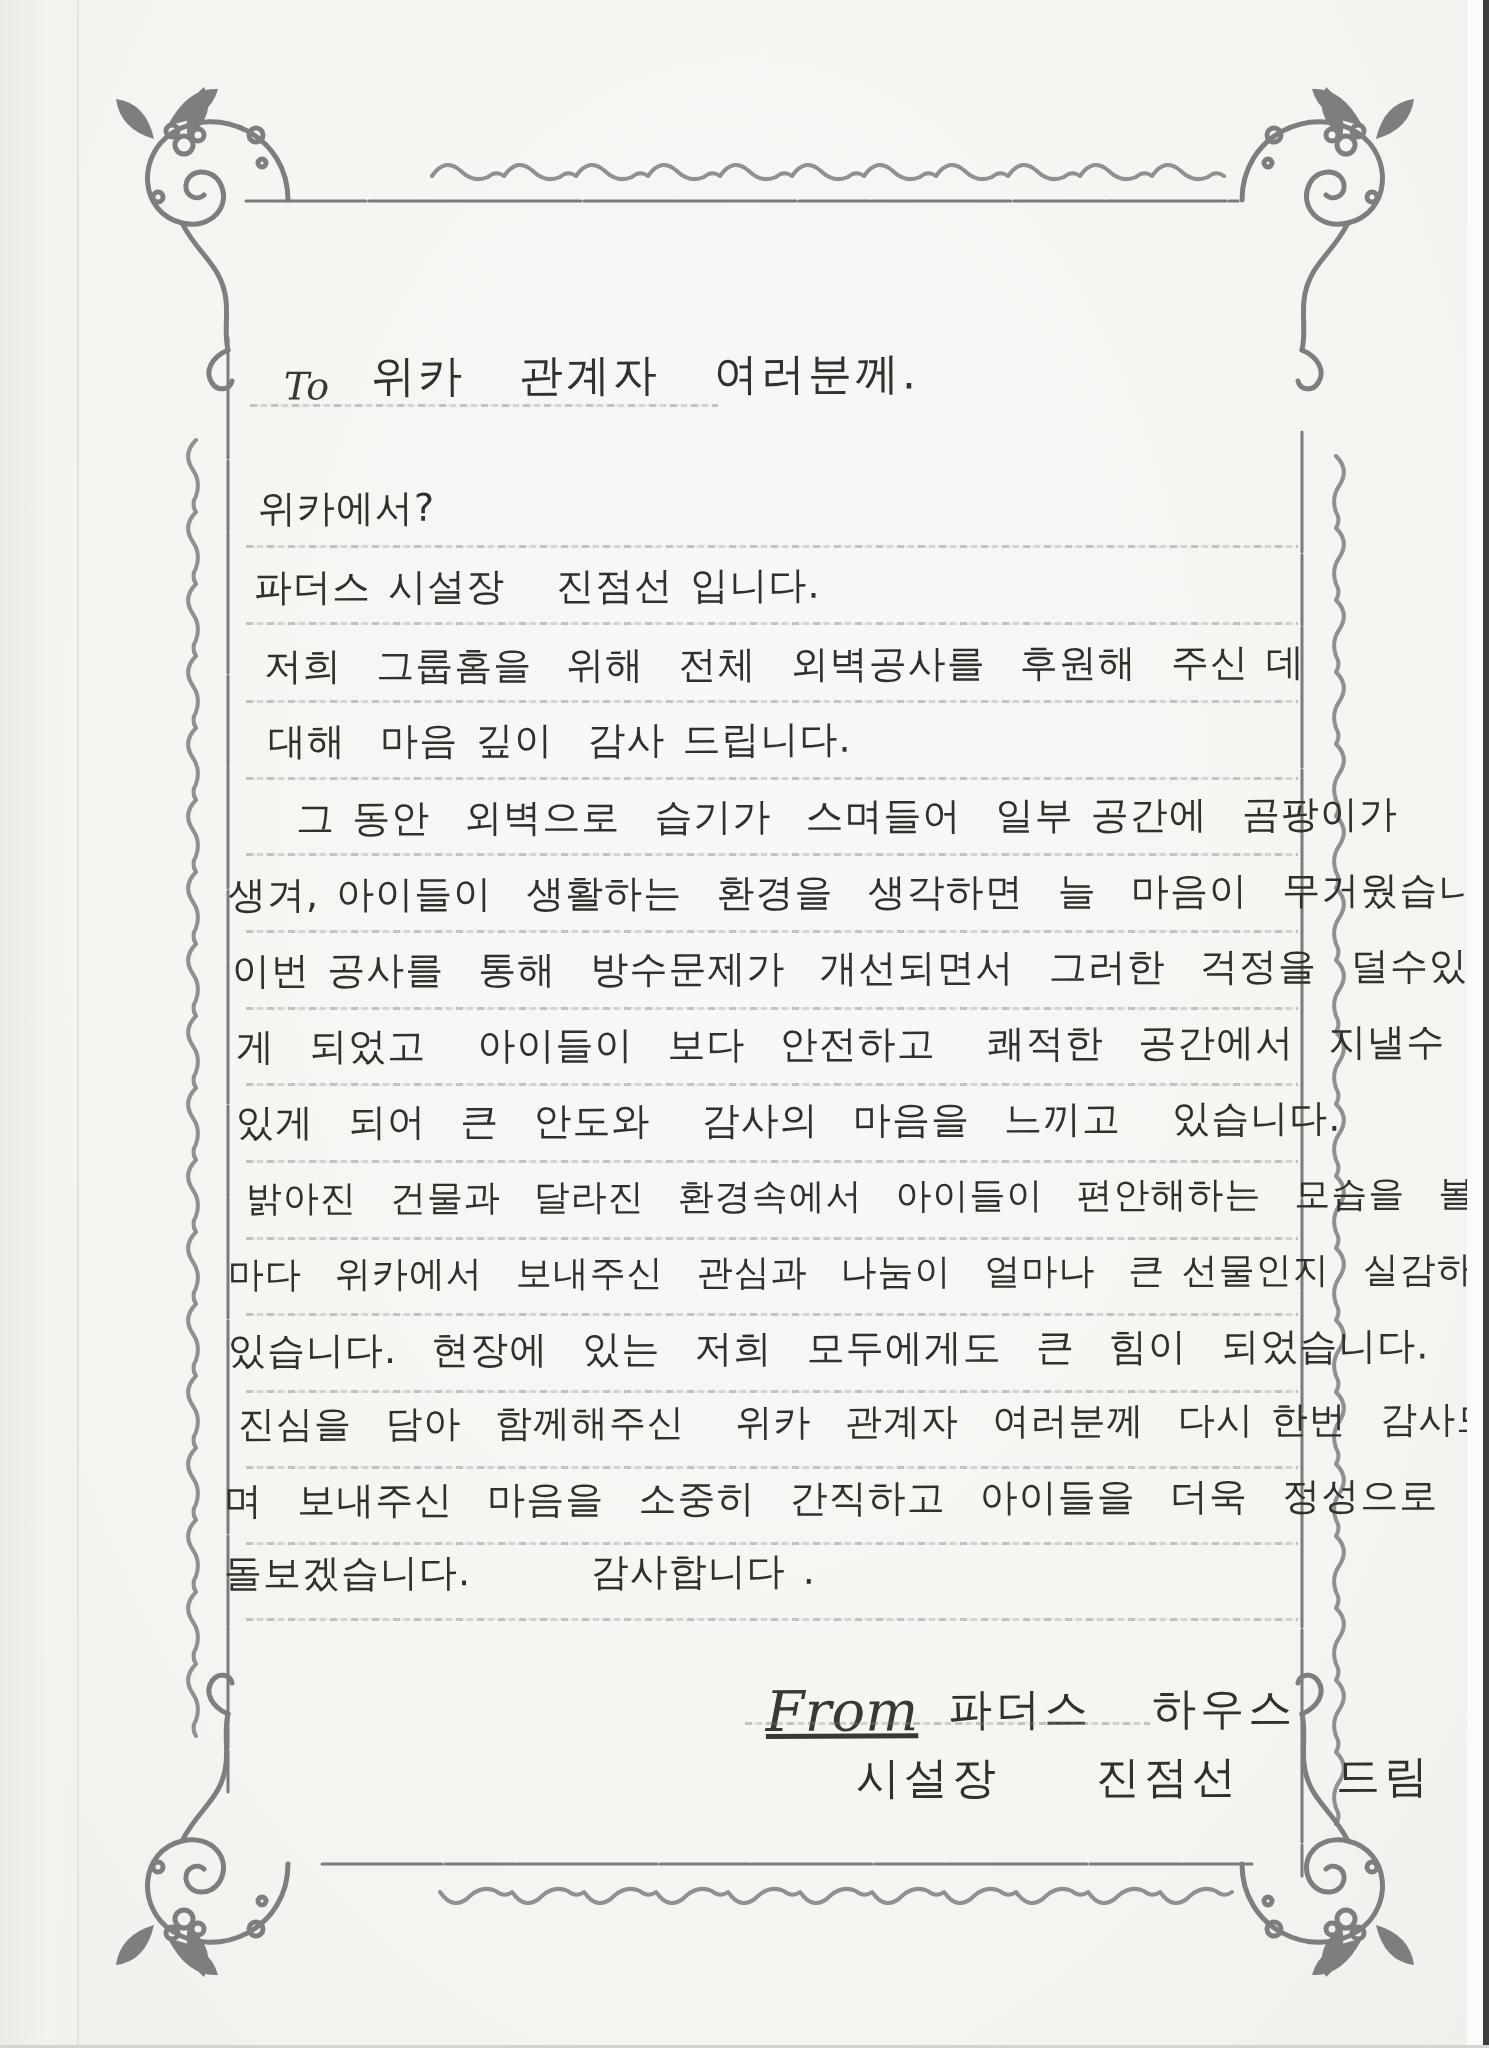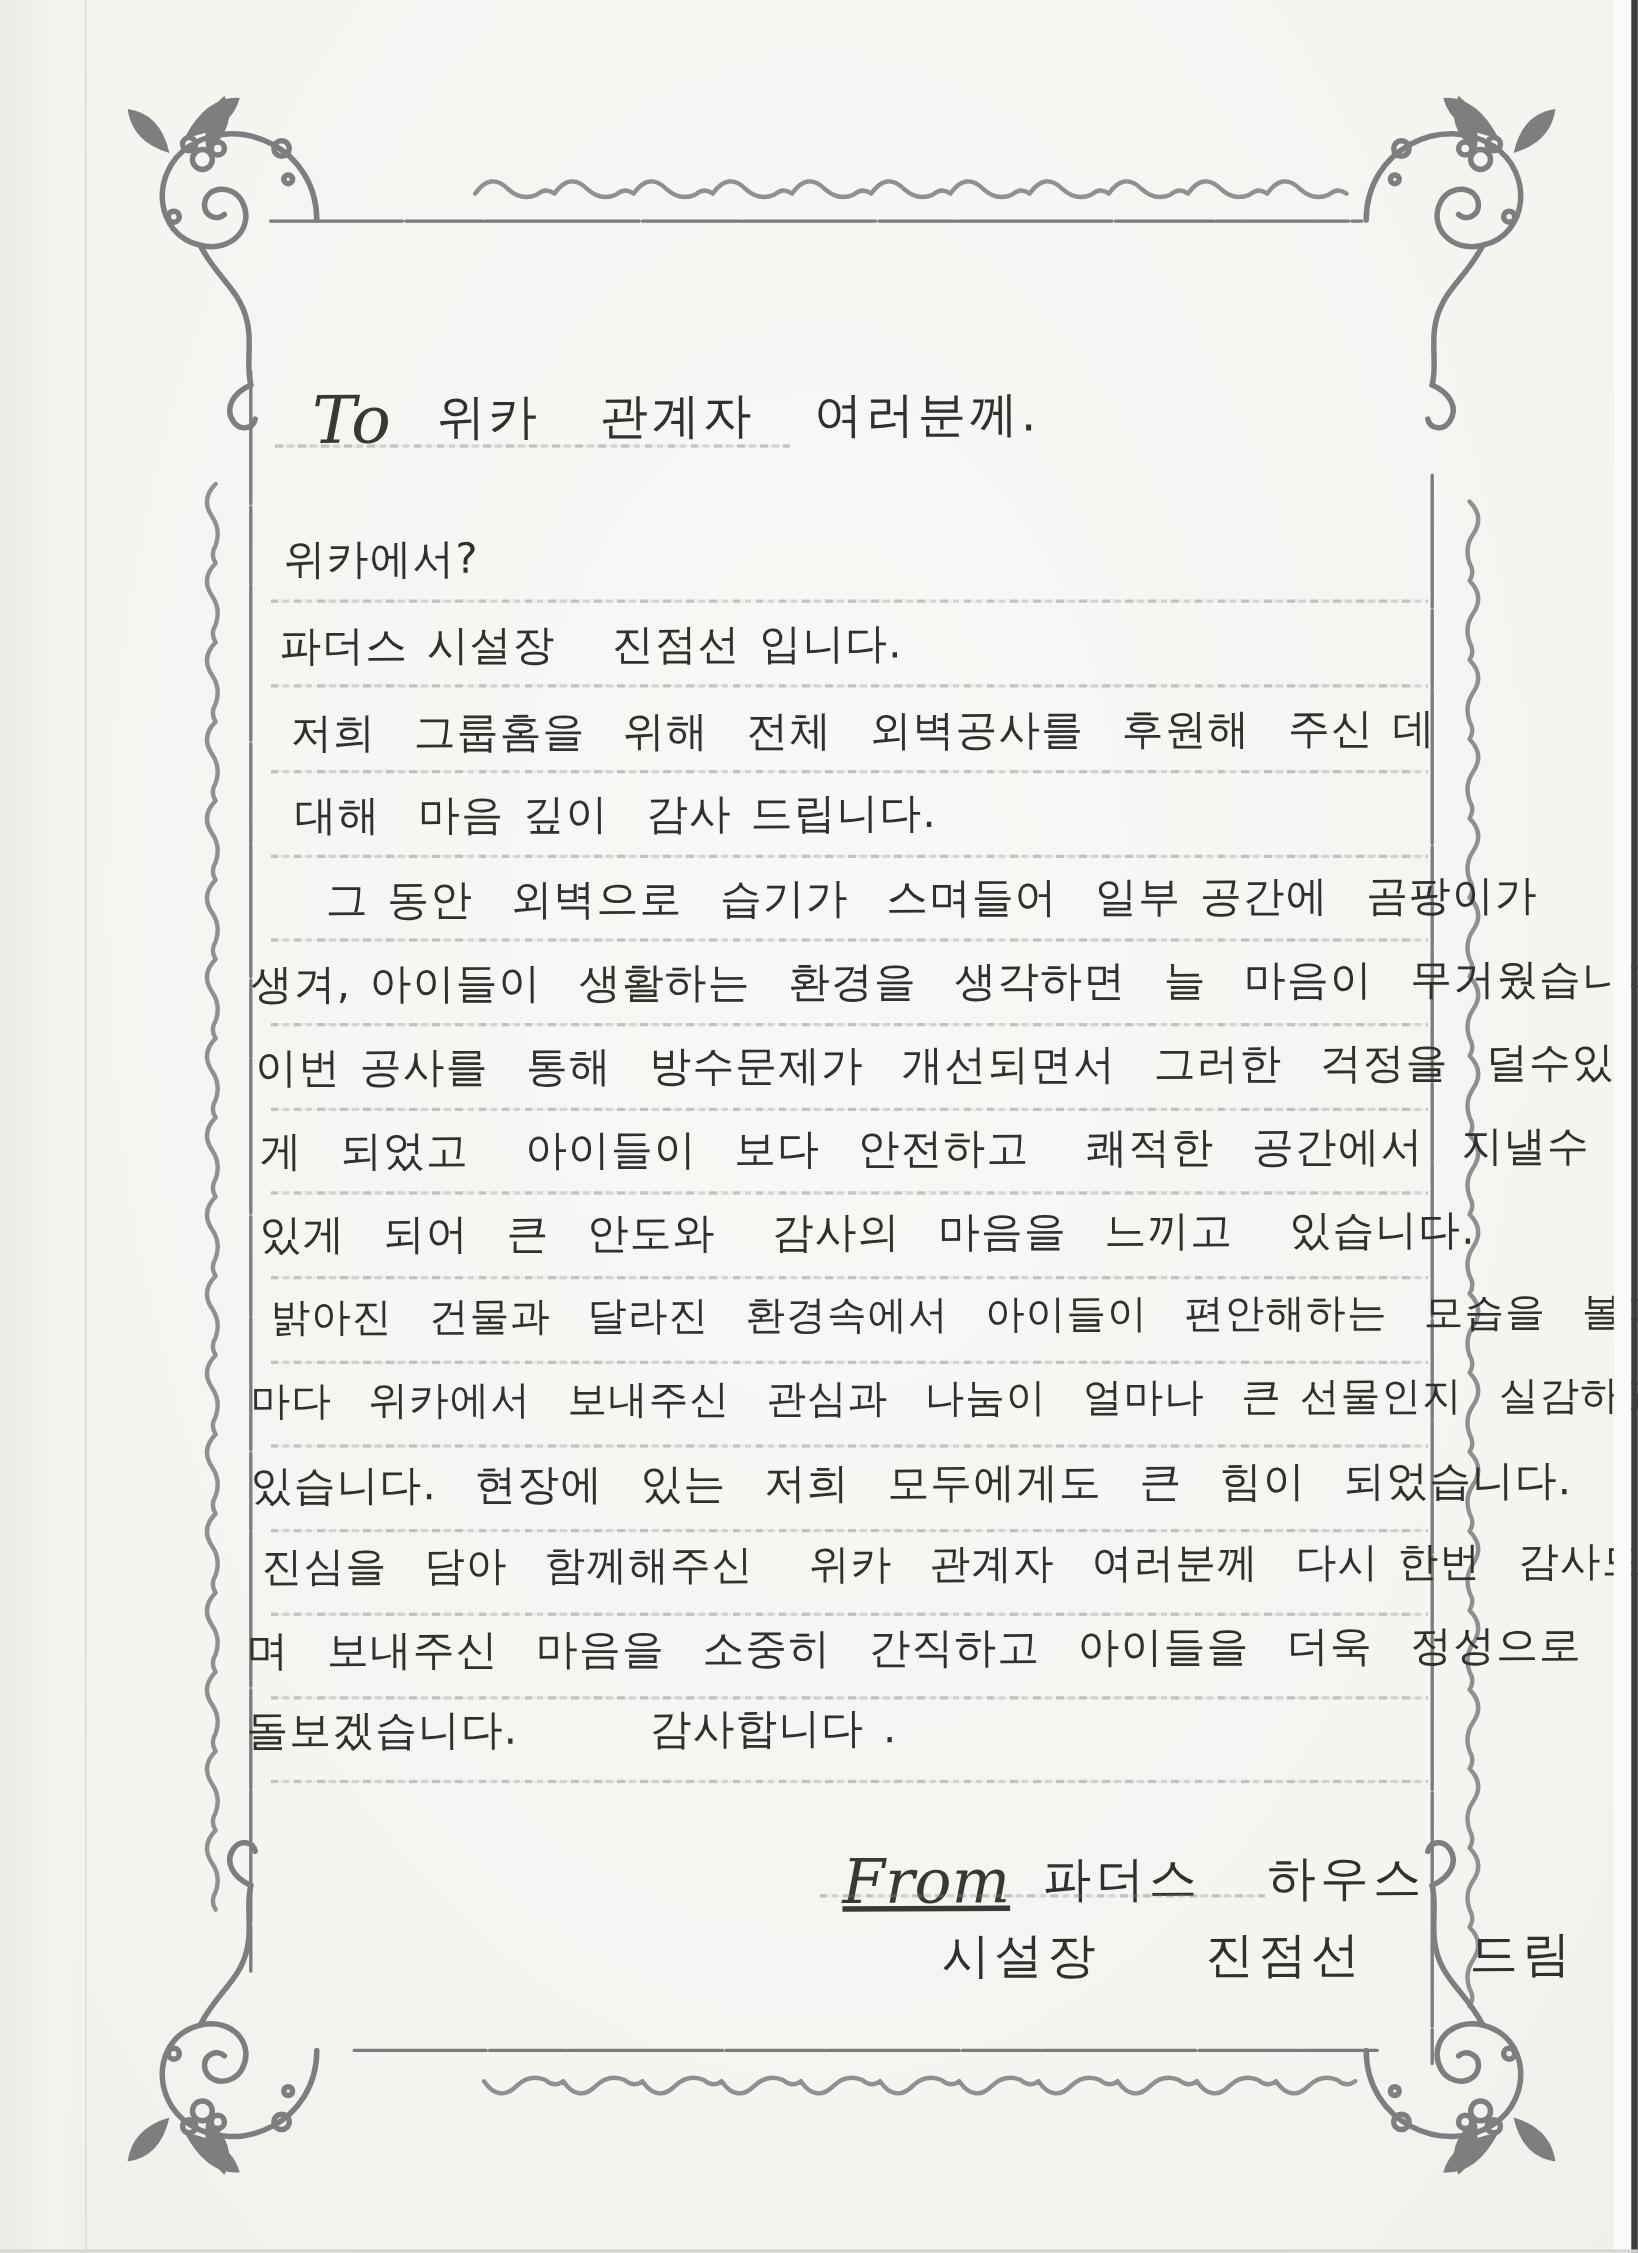--- a/index.html
+++ b/index.html
@@ -26,21 +26,21 @@
   .border-svg path,.border-svg circle{stroke:#818181;fill:none;stroke-width:4;stroke-linecap:round;stroke-linejoin:round;}
   .border-svg .frame path{stroke-width:3;stroke:#7b7b7b;stroke-dasharray:120 3 70 2 140 3 90 2;}
   .border-svg #corner path,.border-svg #corner circle{stroke-width:5;stroke:#7e7e7e;}
   .border-svg #corner .fill{fill:#7e7e7e;stroke:none;}
   .border-svg .deco path{stroke:#8a8a8a;stroke-width:4;opacity:.95;}
   
   .hand{position:absolute;font-family:"DejaVu Sans",sans-serif;font-size:38px;color:#32302d;
         letter-spacing:1px;word-spacing:4px;white-space:pre;transform:rotate(-0.25deg);line-height:1.1;}
   .script{font-family:"DejaVu Serif",serif;font-style:italic;color:#3a3834;}
   .to-line{position:absolute;left:266px;top:328px;white-space:pre;transform:rotate(-0.3deg);}
-  .to-line .script{font-size:60px;}
+  .to-line .script{font-size:38px;}
   .to-line .hand-inline{font-family:"DejaVu Sans",sans-serif;font-size:44px;color:#32302d;
         letter-spacing:3px;word-spacing:10px;margin-left:42px;vertical-align:8px;white-space:pre;}
   .from-line{position:absolute;left:748px;top:1660px;white-space:pre;transform:rotate(-0.2deg);}
   .from-line .script{font-size:56px;text-decoration:underline;}
   .from-line .hand-inline{font-family:"DejaVu Sans",sans-serif;font-size:44px;color:#32302d;
         letter-spacing:4px;word-spacing:12px;margin-left:30px;vertical-align:6px;white-space:pre;}
   .sign-line{position:absolute;left:856px;top:1748px;font-family:"DejaVu Sans",sans-serif;font-size:44px;
         color:#32302d;letter-spacing:4px;word-spacing:14px;white-space:pre;transform:rotate(-0.2deg);}
   
   .rule{position:absolute;height:3px;opacity:.55;

